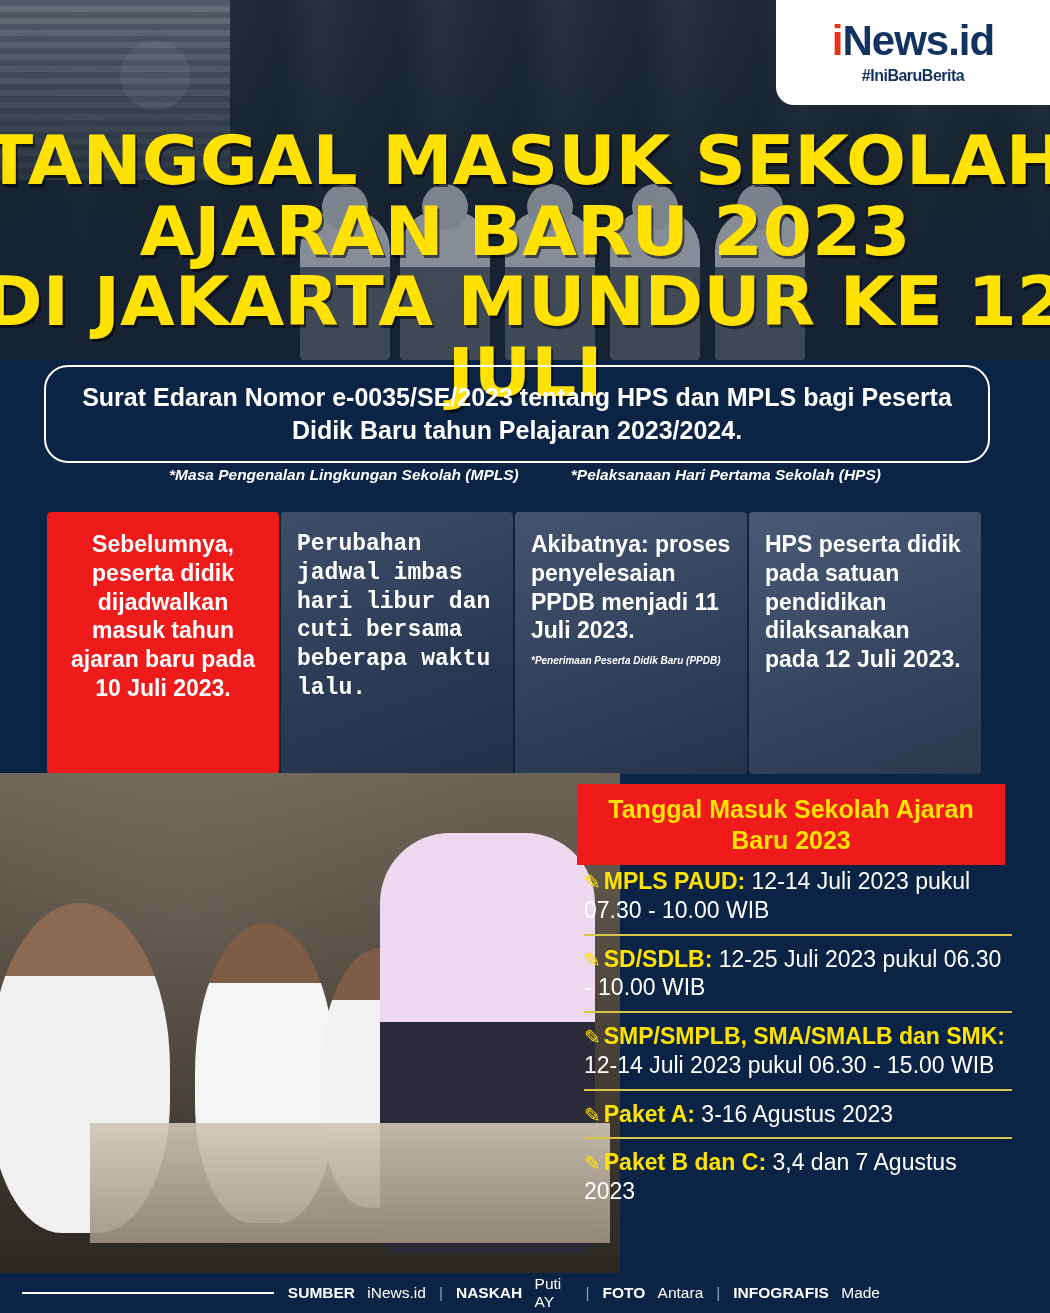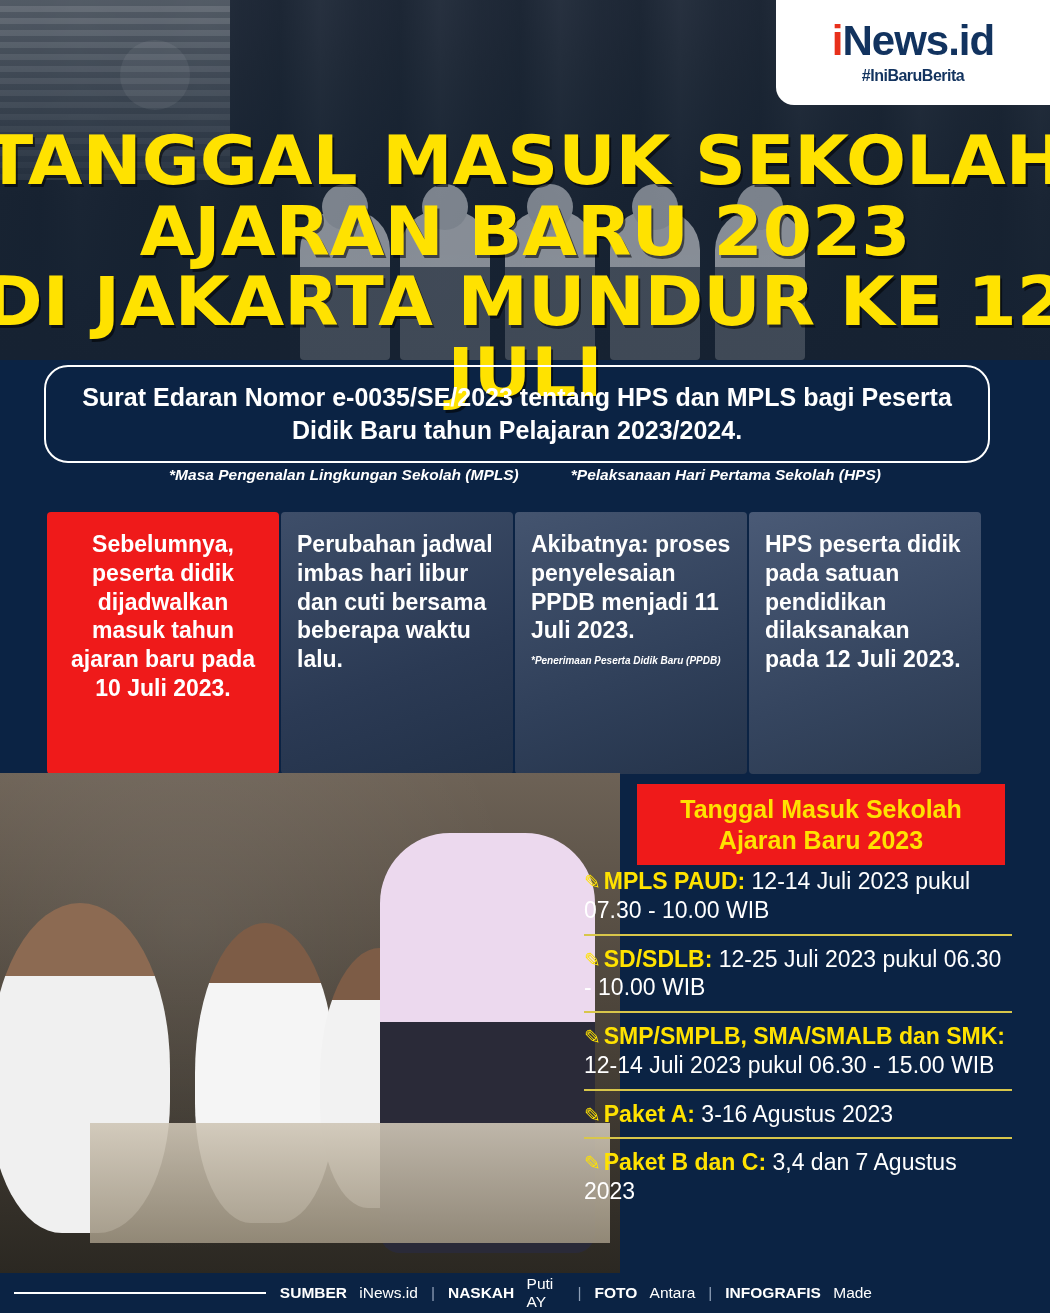--- a/index.html
+++ b/index.html
@@ -76,56 +76,56 @@
     display:flex; justify-content:center; gap:52px;
     color:#fff; font-size:15.5px; font-style:italic; font-weight:bold;
   }
 
   
   .cards { position:absolute; top:512px; left:47px; width:958px; display:flex; gap:2px; }
   .card { width:232px; border-radius:4px; padding:18px 16px; color:#fff; }
   .card p { font-size:23px; font-weight:bold; line-height:1.25; }
   .card .small { font-size:10px; font-style:italic; line-height:1.2; margin-top:10px; }
   .c-red { background:#ef1a1a; min-height:262px; text-align:center; }
-  .c-grad { background:linear-gradient(160deg,#3e4e69 0%, #2b3a54 60%, #223148 100%); min-height:212px; }
+  .c-grad { background:linear-gradient(160deg,#3e4e69 0%, #2b3a54 60%, #223148 100%); min-height:212px;font-family:Liberation Mono, monospace; }
   .c-grad2 { background:linear-gradient(160deg,#44546f 0%, #30405a 60%, #25344b 100%); min-height:222px; }
   .c-grad3 { background:linear-gradient(160deg,#4a5a76 0%, #35455f 60%, #2a394f 100%); min-height:232px; }
 
   
   .bottom-photo {
     position:absolute; left:0; bottom:40px; width:620px; height:500px;
     background:
       radial-gradient(circle at 30% 30%, rgba(255,255,255,.08), transparent 60%),
       linear-gradient(180deg,#6d6256 0%, #4e463c 45%, #2b2822 100%);
   }
   .bp-person {
     position:absolute; border-radius:50% 50% 40% 40%;
   }
 
   
   .sched-head {
-    position:absolute; right:45px; top:784px; width:368px;
+    position:absolute; right:45px; top:784px; width:428px;
     background:#ef1a1a; color:#ffe200; text-align:center;
     font-size:25px; font-weight:bold; line-height:1.22; padding:10px 4px;
   }
   .sched-list {
     position:absolute; right:38px; top:858px; width:428px;
   }
   .sched-item {
     border-bottom:2px solid #d8c64a;
     padding:9px 2px 9px 0;
     color:#ffffff; font-size:23px; line-height:1.25; font-weight:normal;
   }
   .sched-item:last-child { border-bottom:none; }
   .sched-item .lbl { color:#ffe200; font-weight:bold; }
   .pen { color:#ffe200; font-size:20px; margin-right:3px; }
 
   
   .footer {
-    position:absolute; bottom:0; left:4px; width:868px; height:40px;
+    position:absolute; bottom:0; left:12px; width:868px; height:40px;
     background:#0b2344; color:#fff;
     display:flex; align-items:center; justify-content:center; gap:4px;
     font-size:15.5px;
   }
   .footer .line { width:330px; height:2px; background:#ffffff; margin:0 10px; }
   .footer b { font-weight:bold; }
   .footer .sep { margin:0 9px; color:#8fa0b8; }
 </style>
 </head>
 <body>

